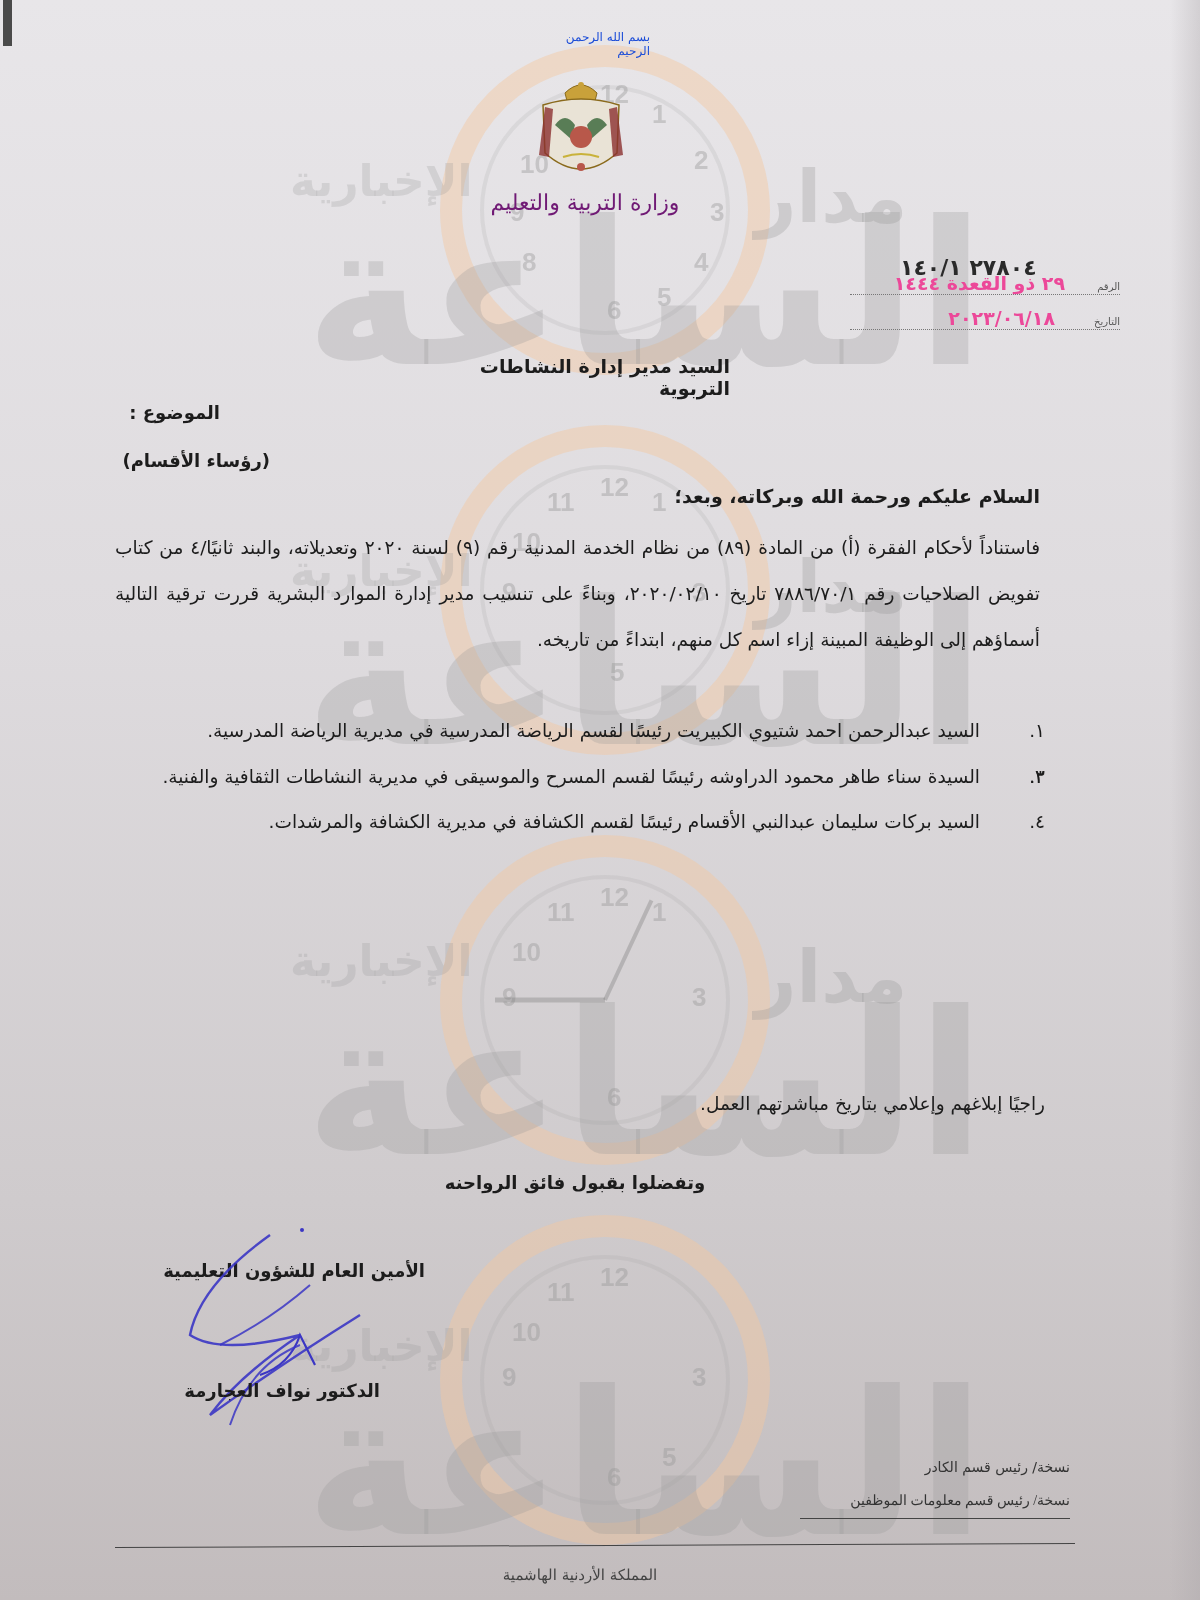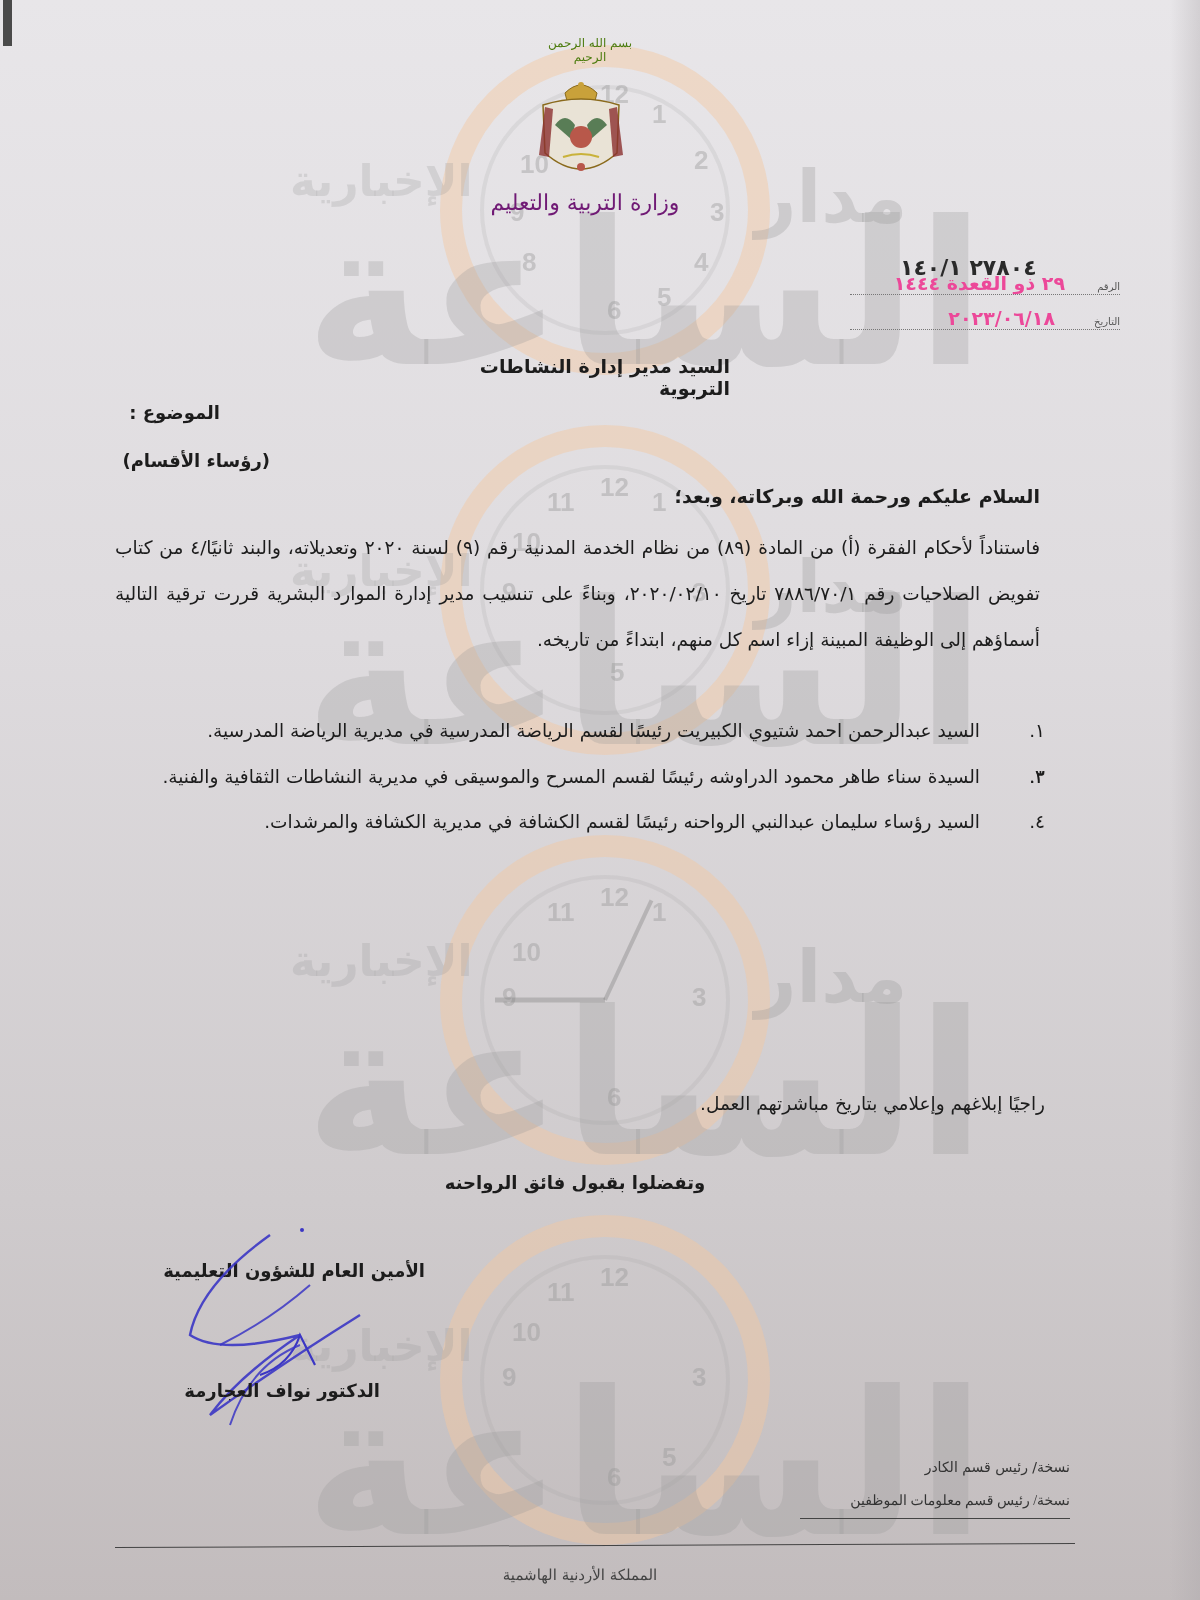--- a/index.html
+++ b/index.html
@@ -22,22 +22,22 @@
   .wm-clock .num { position: absolute; font: bold 26px "Liberation Sans", sans-serif; color: rgba(150,150,150,0.4); }
   .wm-clock .hand-h { position: absolute; left: 50%; top: 50%; width: 110px; height: 5px;
     background: rgba(120,120,120,0.35); transform-origin: 0 50%; transform: translate(-100%, -50%); }
   .wm-clock .hand-m { position: absolute; left: 50%; top: 50%; width: 4px; height: 110px;
     background: rgba(120,120,120,0.35); transform-origin: 50% 100%; transform: translate(-50%, -100%) rotate(25deg); }
   .wm-big { font: bold 200px "DejaVu Sans", sans-serif; color: rgba(150,150,150,0.28); direction: rtl; line-height: 1; letter-spacing: -4px; }
   .wm-small { font: bold 44px "DejaVu Sans", sans-serif; color: rgba(150,150,150,0.25); direction: rtl; }
   .wm-madar { font: bold 72px "DejaVu Sans", sans-serif; color: rgba(150,150,150,0.3); direction: rtl; }
 
   
-  .basmala { position: absolute; left: 530px; top: 36px; width: 120px; text-align: center;
-    font: 12px "DejaVu Serif", serif; color: #4d7c0f; direction: rtl; }
+  .basmala { position: absolute; left: 530px; top: 30px; width: 120px; text-align: right;
+    font: 12px "DejaVu Serif", serif; color: #1d4ed8; direction: rtl; }
   .emblem { position: absolute; left: 535px; top: 75px; width: 92px; height: 110px; }
   .ministry-name { position: absolute; left: 490px; top: 190px; width: 190px; text-align: center;
     font: 22px "DejaVu Serif", serif; color: #701a75; direction: rtl; }
 
   .ref-block { position: absolute; left: 850px; top: 255px; width: 270px; direction: rtl; font-size: 14px; color: #555; }
   .ref-row { position: relative; height: 28px; border-bottom: 1px dotted #777; margin-bottom: 6px; }
   .ref-row .lbl { position: absolute; right: 0; bottom: 2px; font-size: 10px; color: #555; }
   .ref-row .val { position: absolute; right: 60px; bottom: 0; font: bold 19px "DejaVu Sans", sans-serif; color: #ec4899; letter-spacing: 1px; }
   .ref-number { position: absolute; left: 900px; top: 255px; font: bold 22px "DejaVu Sans", sans-serif; color: #2a2a2a; direction: rtl; letter-spacing: 2px; }
 
@@ -190,21 +190,21 @@
   </li>
   <li style="margin-top:1px;">
     <span class="num">٢.</span>
   </li>
   <li>
     <span class="num">٣.</span>
     <span>السيدة سناء طاهر محمود الدراوشه رئيسًا لقسم المسرح والموسيقى في مديرية النشاطات الثقافية والفنية.</span>
   </li>
   <li>
     <span class="num">٤.</span>
-    <span>السيد رؤساء سليمان عبدالنبي الرواحنه رئيسًا لقسم الكشافة في مديرية الكشافة والمرشدات.</span>
+    <span>السيد بركات سليمان عبدالنبي الأقسام رئيسًا لقسم الكشافة في مديرية الكشافة والمرشدات.</span>
   </li>
 </ol>
 
 <div class="closing-line rtl">راجيًا إبلاغهم وإعلامي بتاريخ مباشرتهم العمل.</div>
 <div class="regards" style="direction:rtl;">وتفضلوا بقبول فائق الرواحنه</div>
 
 <div class="signer-title rtl">الأمين العام للشؤون التعليمية</div>
 <svg class="signature" viewBox="0 0 220 210">
   <path d="M110 10 Q40 60 30 110 Q60 130 140 110 Q80 150 50 190 Q120 140 200 90" stroke="#3b36c4" stroke-width="2.4" fill="none" opacity="0.9"></path>
   <path d="M60 120 Q110 95 150 60" stroke="#3b36c4" stroke-width="2" fill="none" opacity="0.85"></path>

